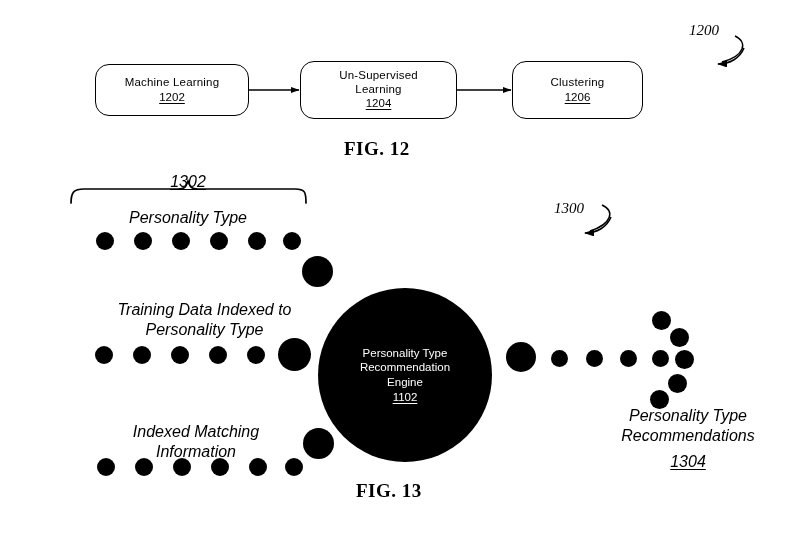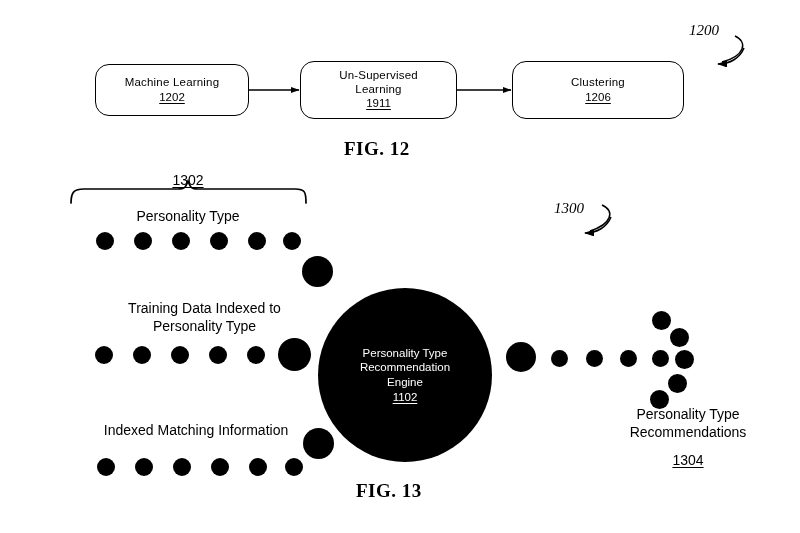--- a/index.html
+++ b/index.html
@@ -54,24 +54,25 @@
   .flowbox .bnum {
     font-size: 11.5px;
     text-decoration: underline;
     text-underline-offset: 1.5px;
     margin-top: 1px;
   }
 
   
   .dtext {
     position: absolute;
-    font-size: 14px;
+    font-size: 16px;
     text-align: center;
     line-height: 1.25;
     white-space: pre-line;
+    font-style: italic;
   }
   .figcaption {
     position: absolute;
     font-family: "Liberation Serif", serif;
     font-weight: bold;
     font-size: 19px;
     letter-spacing: 0.5px;
   }
   .reflabel {
     position: absolute;
@@ -146,24 +147,24 @@
 <div class="layer">
 
   <div class="flowbox" style="left:95px; top:64px; width:154px; height:52px;">
     <span class="blabel">Machine  Learning</span>
     <span class="bnum">1202</span>
   </div>
 
   <div class="flowbox" style="left:300px; top:61px; width:157px; height:58px;">
     <span class="blabel">Un-Supervised
 Learning</span>
-    <span class="bnum">1911</span>
-  </div>
-
-  <div class="flowbox" style="left:512px; top:61px; width:172px; height:58px;">
+    <span class="bnum">1204</span>
+  </div>
+
+  <div class="flowbox" style="left:512px; top:61px; width:131px; height:58px;">
     <span class="blabel">Clustering</span>
     <span class="bnum">1206</span>
   </div>
 
   <div class="reflabel" style="left:689px; top:22px;">1200</div>
 
   <div class="figcaption" style="left:344px; top:138px;">FIG. 12</div>
 
   <div class="dtext underline-num" style="left:140px; top:172px; width:96px;">1302</div>
 

